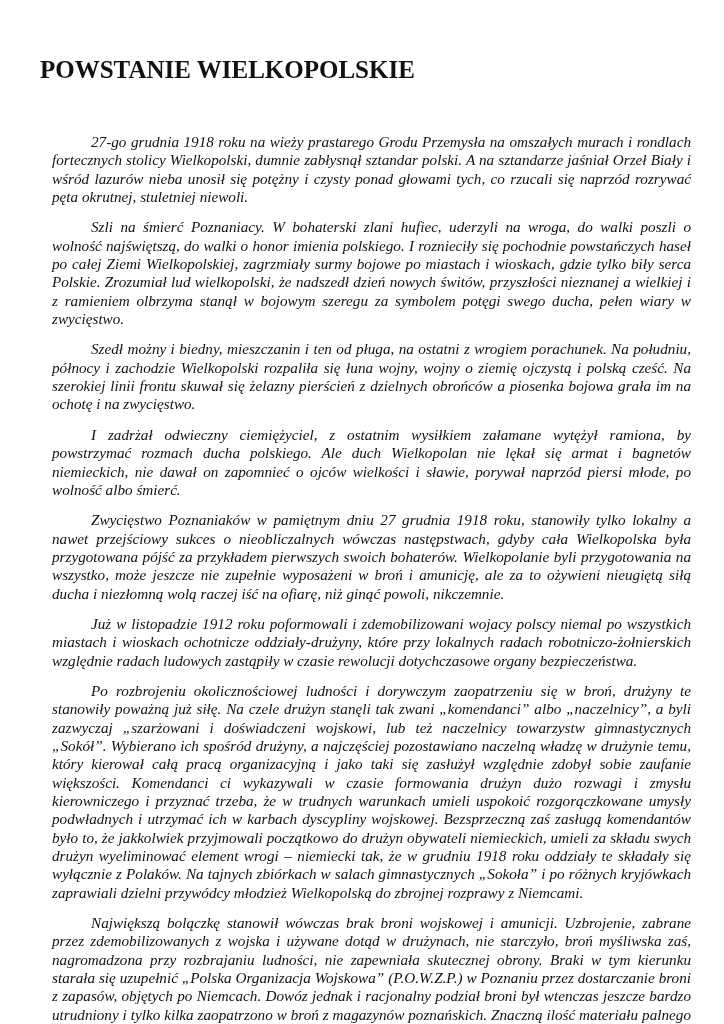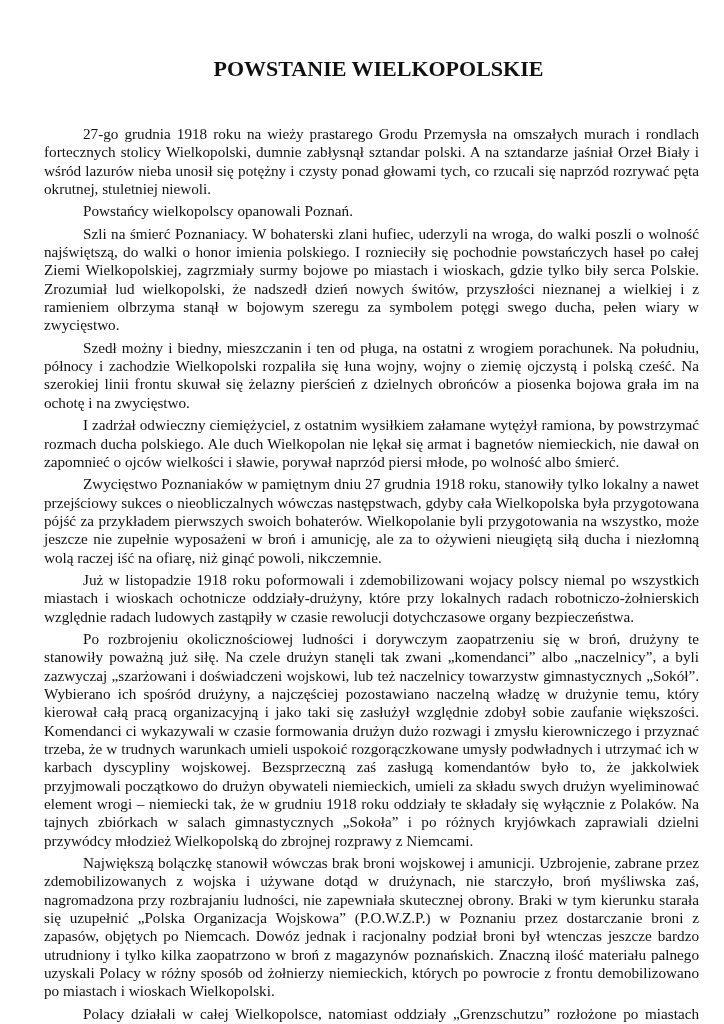--- a/index.html
+++ b/index.html
@@ -2,40 +2,39 @@
 <html><head>
 <meta charset="utf-8">
 <style>
   html, body { margin: 0; padding: 0; background: #ffffff; }
   body { width: 724px; height: 1024px; overflow: hidden; position: relative; }
   .page {
     position: absolute; left: 40px; top: 0; width: 663px;
     font-family: "Liberation Serif", serif; color: #111111;
   }
   .title {
-    position: absolute; top: 56px; left: 7px; width: 663px;
-    text-align: center; font-weight: bold; font-size: 22px; letter-spacing: 0;
+    position: absolute; top: 56px; left: 0; width: 663px;
+    text-align: left; font-weight: bold; font-size: 25px; letter-spacing: 0;
   }
   .body-text {
     position: absolute; top: 121px; left: 0; width: 663px;
     font-size: 15.2px; line-height: 18.35px; text-align: justify;
   }
-  .body-text p { margin: 4px; text-indent: 39px; }
+  .body-text p { margin: 12px; text-indent: 39px; font-style: italic; }
 </style>
 </head>
 <body>
 
 <div class="page">
   <div class="title">POWSTANIE WIELKOPOLSKIE</div>
   <div class="body-text">
     <p>27-go grudnia 1918 roku na wieży prastarego Grodu Przemysła na omszałych murach i rondlach fortecznych stolicy Wielkopolski, dumnie zabłysnął sztandar polski. A na sztandarze jaśniał Orzeł Biały i wśród lazurów nieba unosił się potężny i czysty ponad głowami tych, co rzucali się naprzód rozrywać pęta okrutnej, stuletniej niewoli.</p>
-    <p>Powstańcy wielkopolscy opanowali Poznań.</p>
     <p>Szli na śmierć Poznaniacy. W bohaterski zlani hufiec, uderzyli na wroga, do walki poszli o wolność najświętszą, do walki o honor imienia polskiego. I roznieciły się pochodnie powstańczych haseł po całej Ziemi Wielkopolskiej, zagrzmiały surmy bojowe po miastach i wioskach, gdzie tylko biły serca Polskie. Zrozumiał lud wielkopolski, że nadszedł dzień nowych świtów, przyszłości nieznanej a wielkiej i z ramieniem olbrzyma stanął w bojowym szeregu za symbolem potęgi swego ducha, pełen wiary w zwycięstwo.</p>
     <p>Szedł możny i biedny, mieszczanin i ten od pługa, na ostatni z wrogiem porachunek. Na południu, północy i zachodzie Wielkopolski rozpaliła się łuna wojny, wojny o ziemię ojczystą i polską cześć. Na szerokiej linii frontu skuwał się żelazny pierścień z dzielnych obrońców a piosenka bojowa grała im na ochotę i na zwycięstwo.</p>
     <p>I zadrżał odwieczny ciemiężyciel, z ostatnim wysiłkiem załamane wytężył ramiona, by powstrzymać rozmach ducha polskiego. Ale duch Wielkopolan nie lękał się armat i bagnetów niemieckich, nie dawał on zapomnieć o ojców wielkości i sławie, porywał naprzód piersi młode, po wolność albo śmierć.</p>
     <p>Zwycięstwo Poznaniaków w pamiętnym dniu 27 grudnia 1918 roku, stanowiły tylko lokalny a nawet przejściowy sukces o nieobliczalnych wówczas następstwach, gdyby cała Wielkopolska była przygotowana pójść za przykładem pierwszych swoich bohaterów. Wielkopolanie byli przygotowania na wszystko, może jeszcze nie zupełnie wyposażeni w broń i amunicję, ale za to ożywieni nieugiętą siłą ducha i niezłomną wolą raczej iść na ofiarę, niż ginąć powoli, nikczemnie.</p>
-    <p>Już w listopadzie 1918 roku poformowali i zdemobilizowani wojacy polscy niemal po wszystkich miastach i wioskach ochotnicze oddziały-drużyny, które przy lokalnych radach robotniczo-żołnierskich względnie radach ludowych zastąpiły w czasie rewolucji dotychczasowe organy bezpieczeństwa.</p>
+    <p>Już w listopadzie 1912 roku poformowali i zdemobilizowani wojacy polscy niemal po wszystkich miastach i wioskach ochotnicze oddziały-drużyny, które przy lokalnych radach robotniczo-żołnierskich względnie radach ludowych zastąpiły w czasie rewolucji dotychczasowe organy bezpieczeństwa.</p>
     <p>Po rozbrojeniu okolicznościowej ludności i dorywczym zaopatrzeniu się w broń, drużyny te stanowiły poważną już siłę. Na czele drużyn stanęli tak zwani „komendanci” albo „naczelnicy”, a byli zazwyczaj „szarżowani i doświadczeni wojskowi, lub też naczelnicy towarzystw gimnastycznych „Sokół”. Wybierano ich spośród drużyny, a najczęściej pozostawiano naczelną władzę w drużynie temu, który kierował całą pracą organizacyjną i jako taki się zasłużył względnie zdobył sobie zaufanie większości. Komendanci ci wykazywali w czasie formowania drużyn dużo rozwagi i zmysłu kierowniczego i przyznać trzeba, że w trudnych warunkach umieli uspokoić rozgorączkowane umysły podwładnych i utrzymać ich w karbach dyscypliny wojskowej. Bezsprzeczną zaś zasługą komendantów było to, że jakkolwiek przyjmowali początkowo do drużyn obywateli niemieckich, umieli za składu swych drużyn wyeliminować element wrogi – niemiecki tak, że w grudniu 1918 roku oddziały te składały się wyłącznie z Polaków. Na tajnych zbiórkach w salach gimnastycznych „Sokoła” i po różnych kryjówkach zaprawiali dzielni przywódcy młodzież Wielkopolską do zbrojnej rozprawy z Niemcami.</p>
     <p>Największą bolączkę stanowił wówczas brak broni wojskowej i amunicji. Uzbrojenie, zabrane przez zdemobilizowanych z wojska i używane dotąd w drużynach, nie starczyło, broń myśliwska zaś, nagromadzona przy rozbrajaniu ludności, nie zapewniała skutecznej obrony. Braki w tym kierunku starała się uzupełnić „Polska Organizacja Wojskowa” (P.O.W.Z.P.) w Poznaniu przez dostarczanie broni z zapasów, objętych po Niemcach. Dowóz jednak i racjonalny podział broni był wtenczas jeszcze bardzo utrudniony i tylko kilka zaopatrzono w broń z magazynów poznańskich. Znaczną ilość materiału palnego uzyskali Polacy w różny sposób od żołnierzy niemieckich, których po powrocie z frontu demobilizowano po miastach i wioskach Wielkopolski.</p>
     <p>Polacy działali w całej Wielkopolsce, natomiast oddziały „Grenzschutzu” rozłożone po miastach szczególnie na pograniczu zachowywały się biernie. Dowódcy niemieccy nie okazywali chęci do konfliktu z Polakami, a wyraźnego powodu do zbrojnej interwencji nie mieli, gdyż ludność polska unikała wszelkich prowokacji. Nie zlikwidowali też Niemcy polskich oddziałów „Straży i Bezpieczeństwa” przekonani bowiem o pokojowych zamiarach Polaków uważali istnienie tych oddziałów jako odpowiadające duchowi czasu. W międzyczasie rozluźniły się coraz więcej szeregi „Grenzschutzu”, żołnierzowi niemieckiemu, a nawet ochotnikowi nie chciało się dłużej walczyć ani trwać w szeregu, liczba uciekinierów rosła z każdym dniem.</p>
 
   </div>
 </div>
 
 </body></html>

